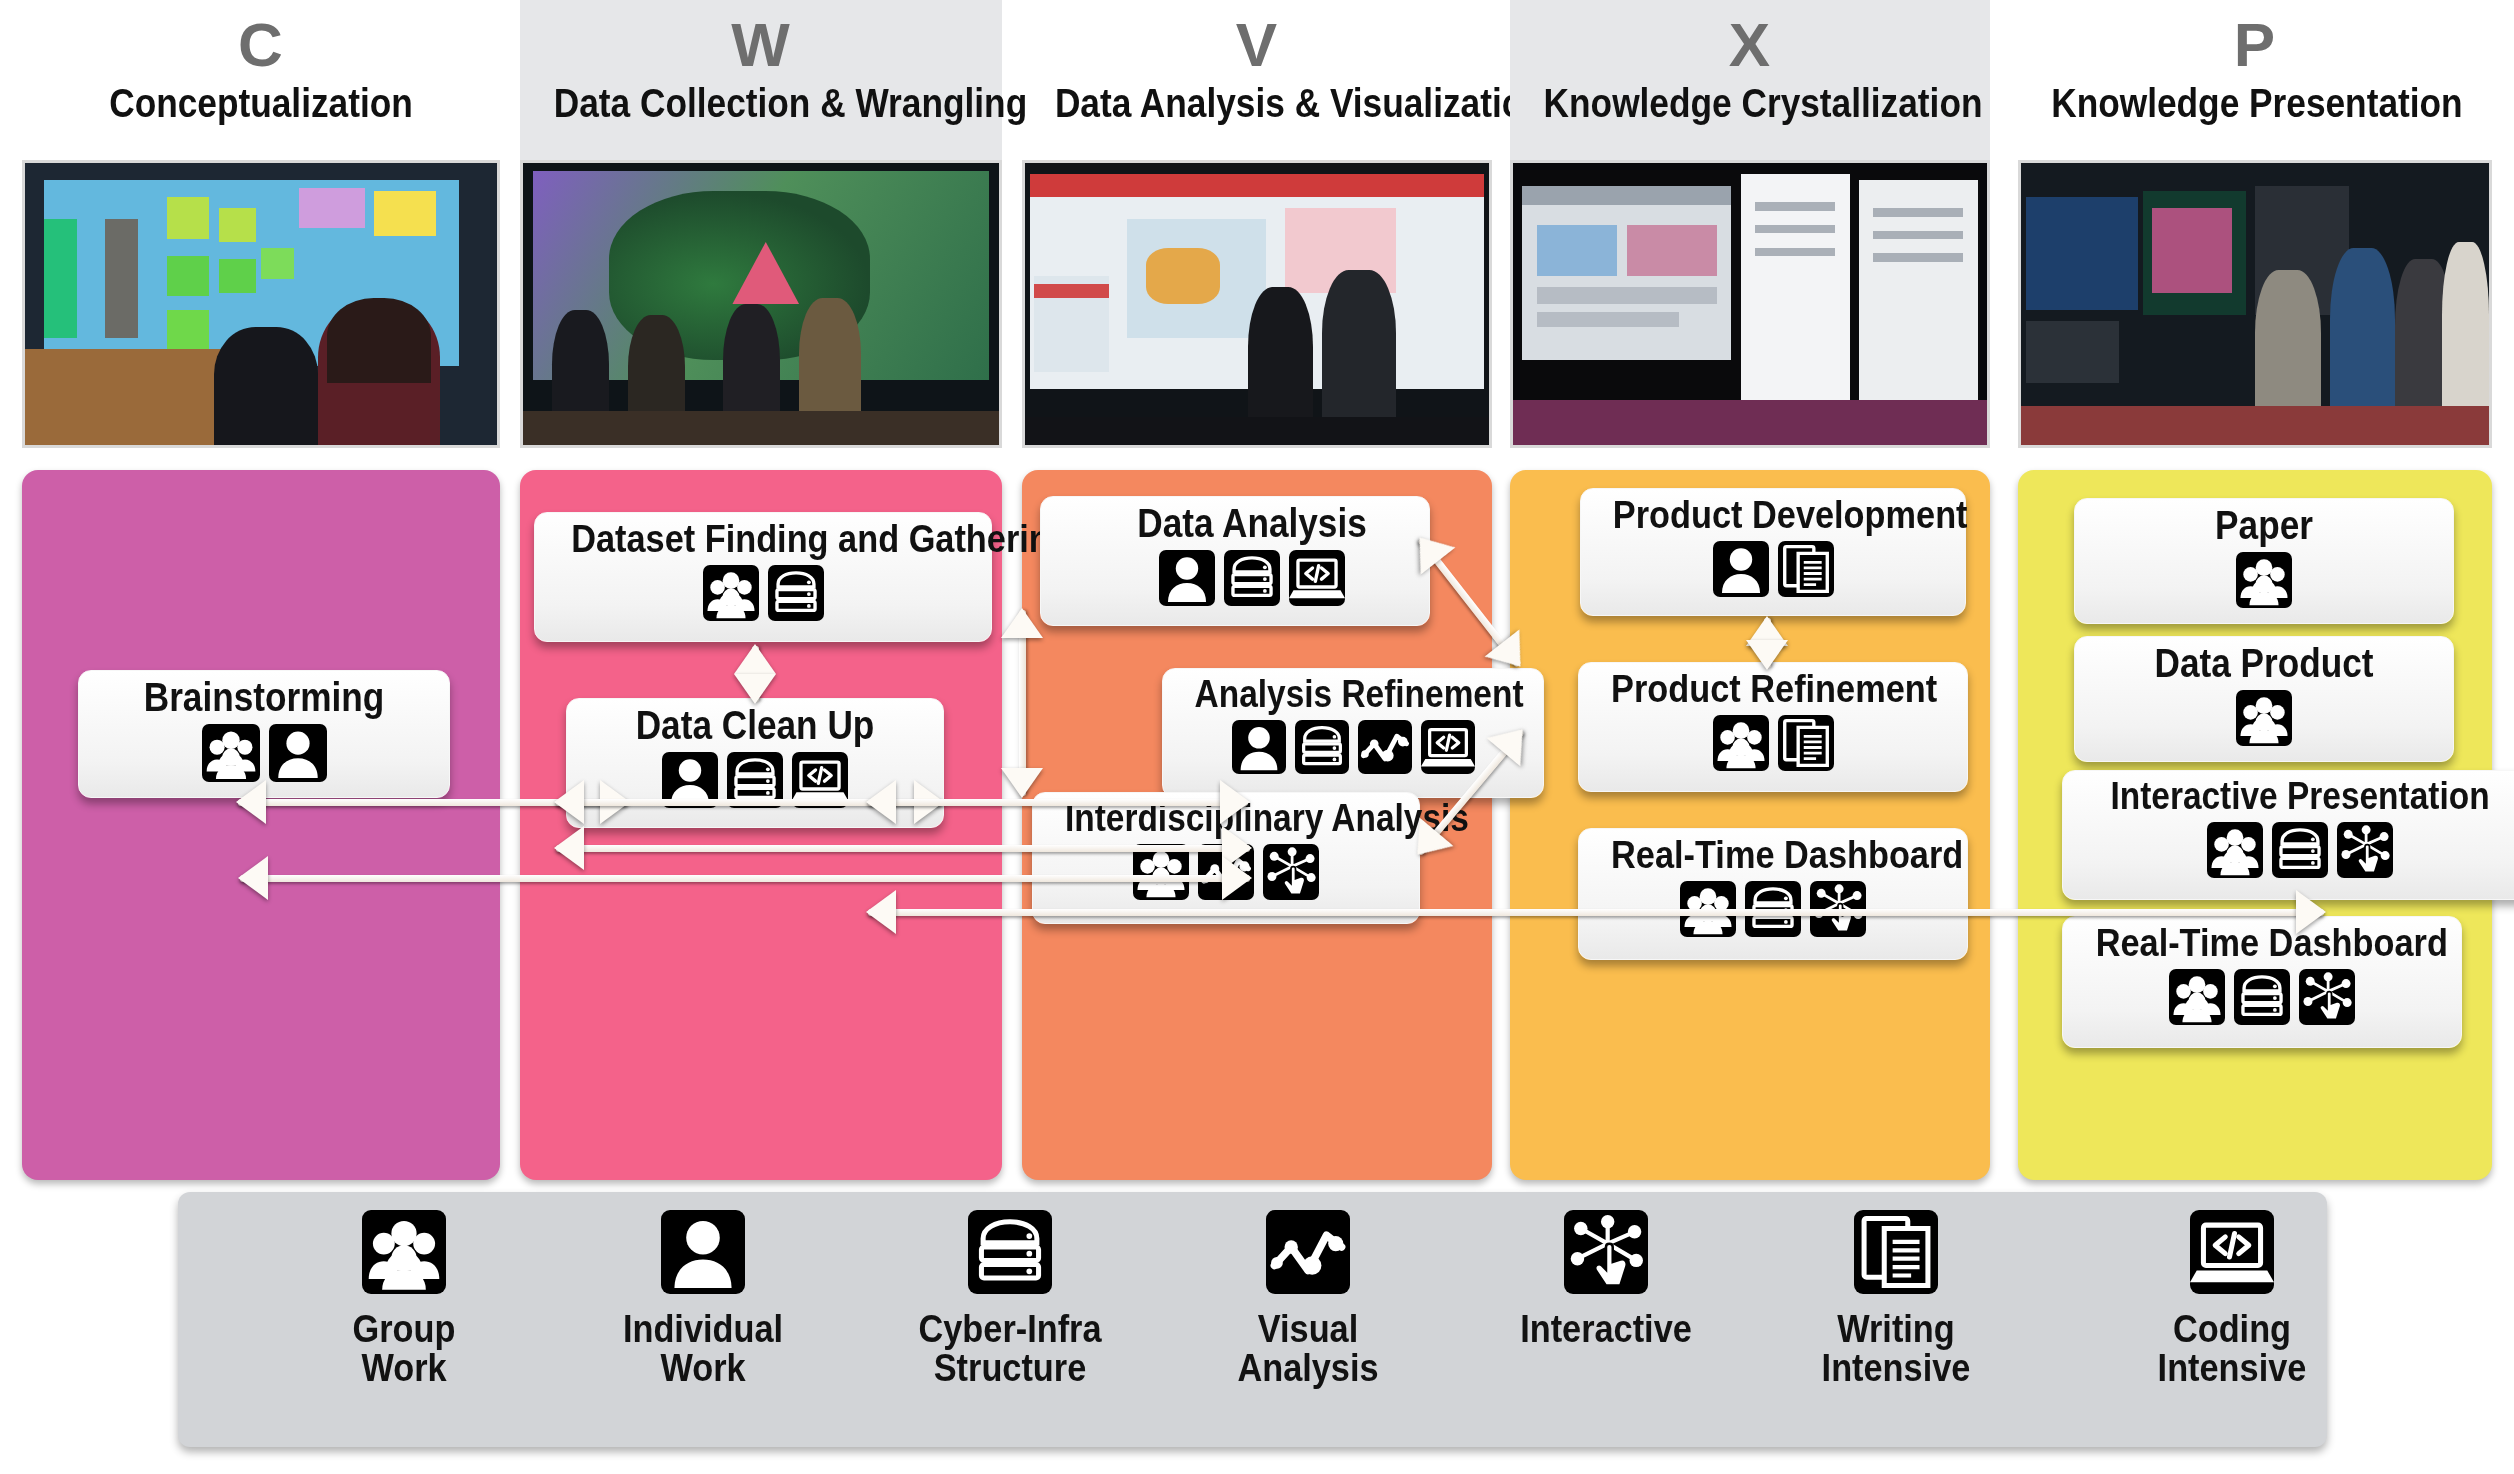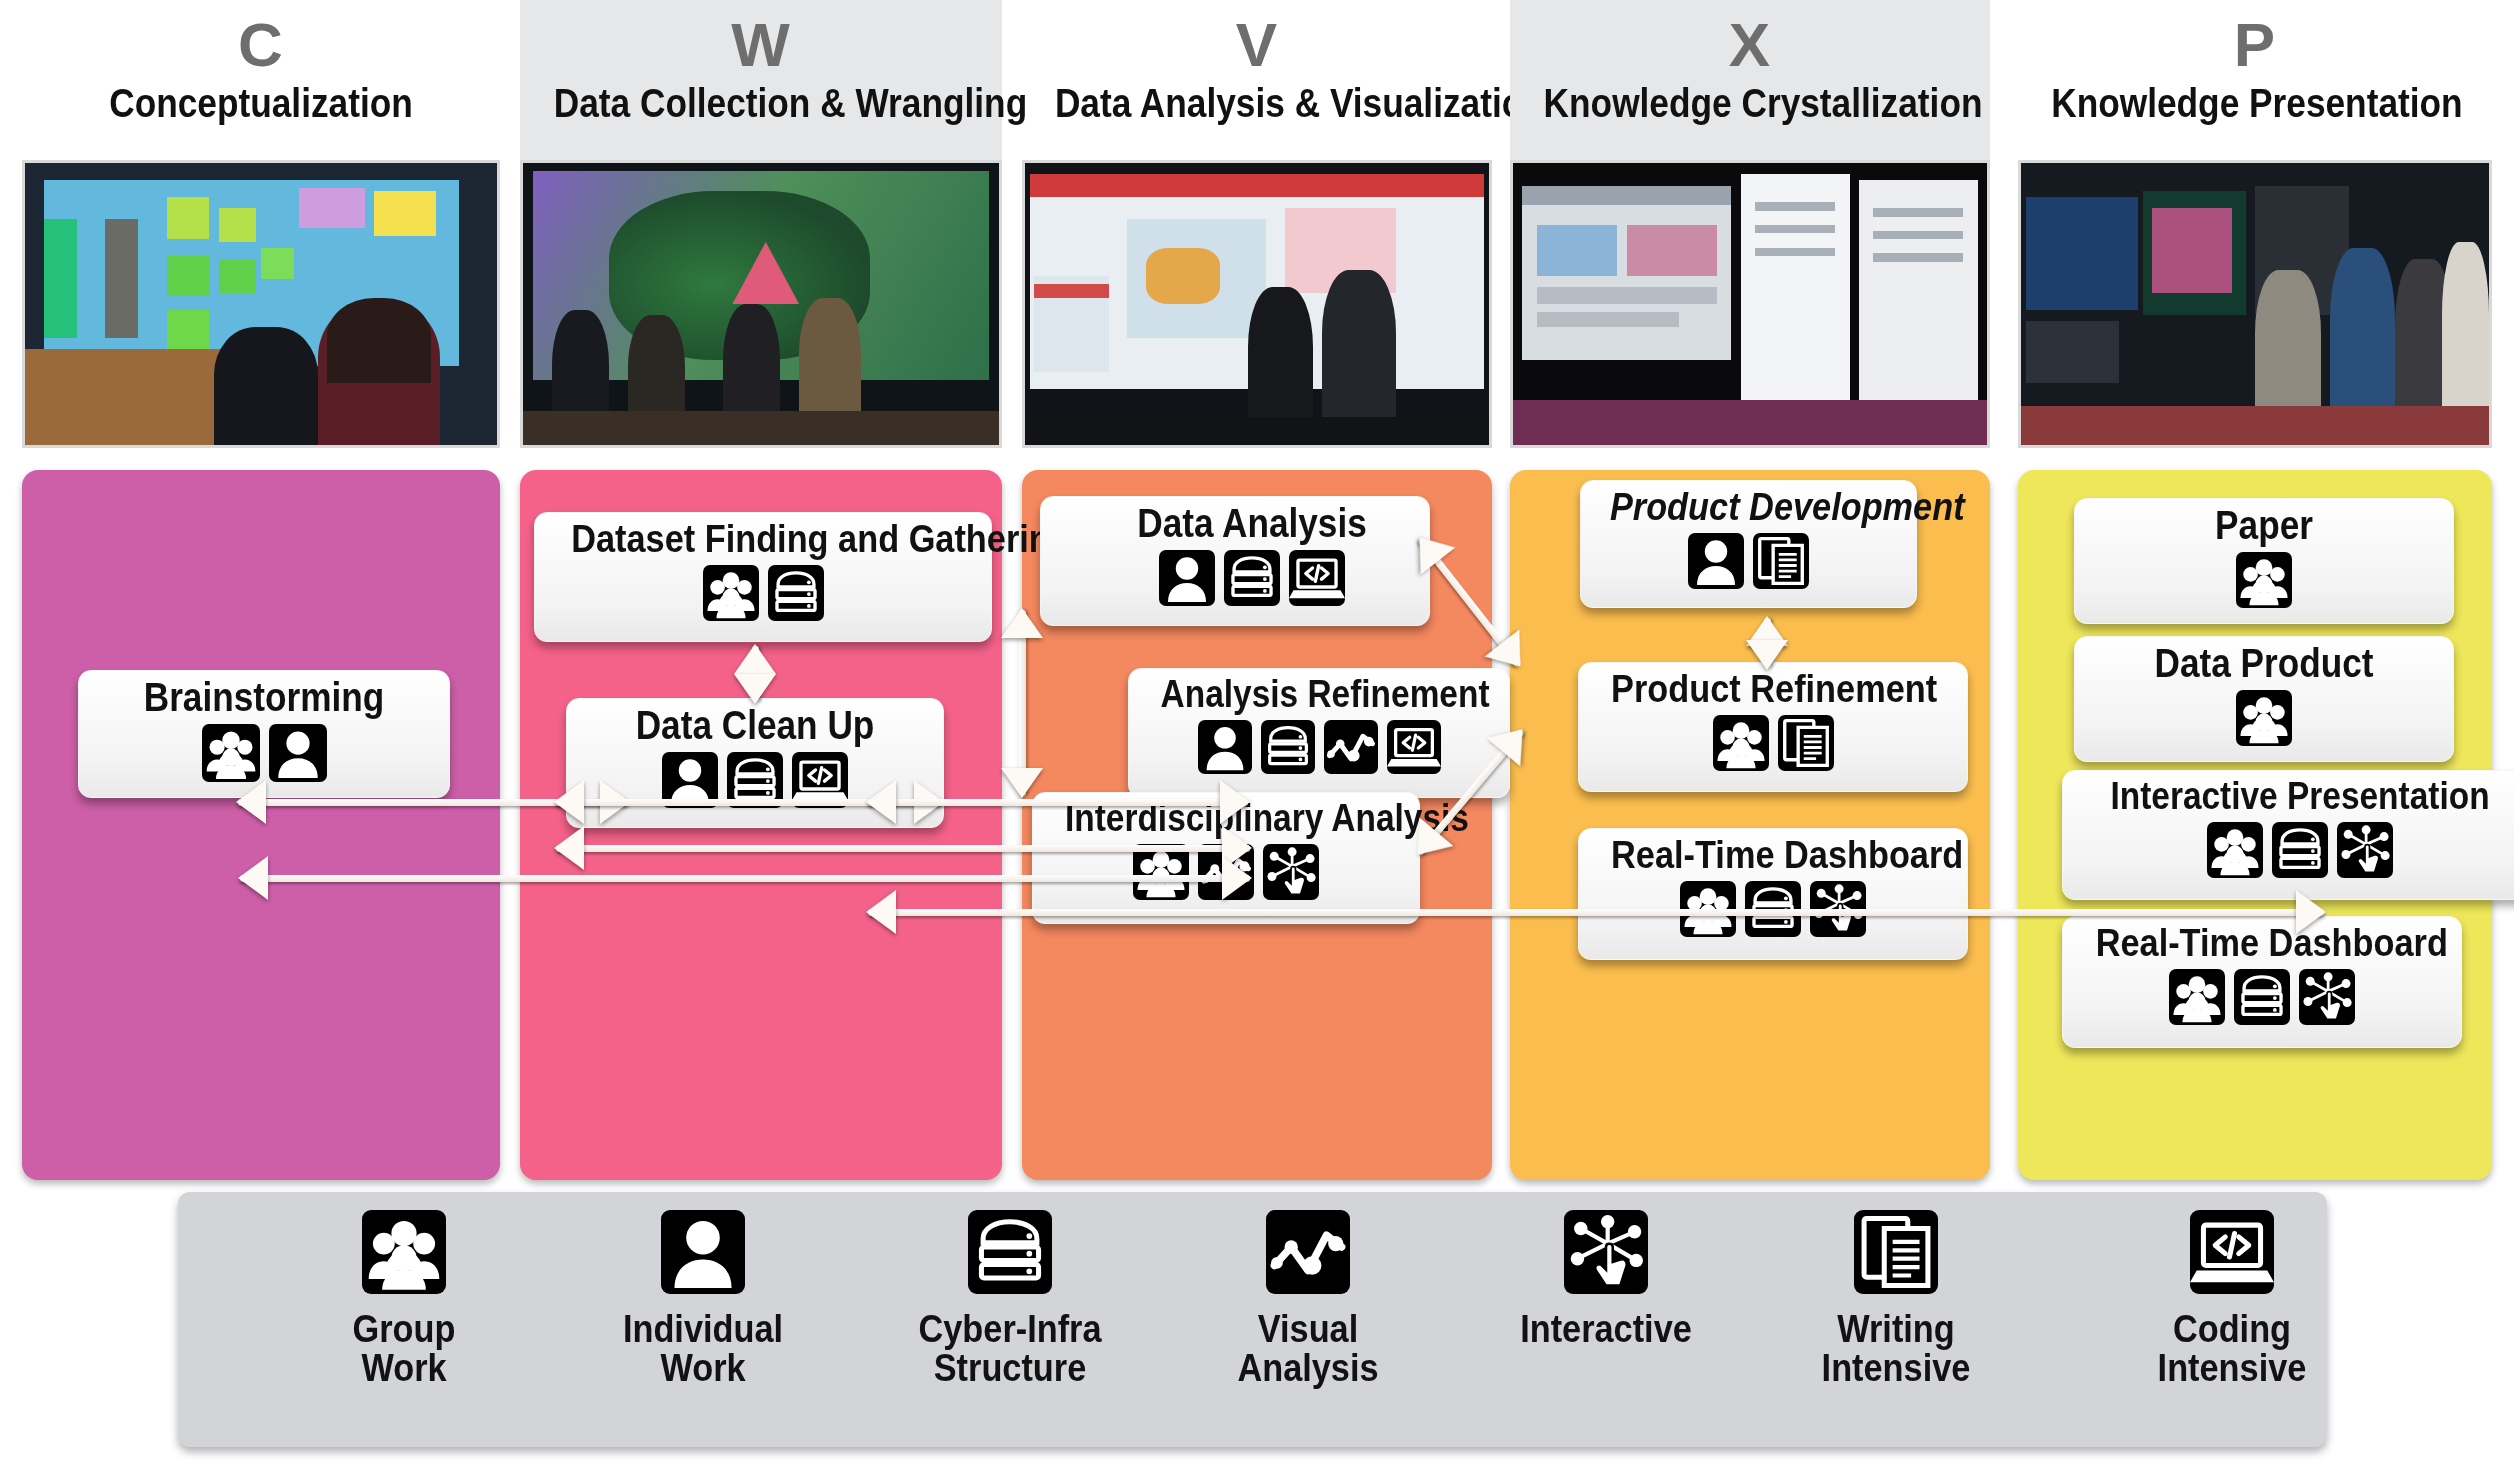--- a/index.html
+++ b/index.html
@@ -286,21 +286,21 @@
       <svg viewBox="0 0 100 100">
         <rect x="16" y="18" width="68" height="48" rx="3" fill="none" stroke="#fff" stroke-width="6"></rect>
         <path d="M8 72h84l8 14H0z" fill="#fff"></path>
         <path d="M42 32 L30 42 L42 52" fill="none" stroke="#fff" stroke-width="6" stroke-linecap="round" stroke-linejoin="round"></path>
         <path d="M58 32 L70 42 L58 52" fill="none" stroke="#fff" stroke-width="6" stroke-linecap="round" stroke-linejoin="round"></path>
         <path d="M53 28 L47 56" stroke="#fff" stroke-width="6" stroke-linecap="round"></path>
       </svg>
         </span>
       </div>
     </div>
-    <div class="card" style="left: 1128px; top: 198px; width: 382px; min-height: 130px;">
+    <div class="card" style="left: 1162px; top: 198px; width: 382px; min-height: 130px;">
       <div class="card-title" style="font-size: 38px;">Analysis Refinement</div>
       <div class="icon-row">
         <span class="ic" style="width: 54px; height: 54px;">
       <svg viewBox="0 0 100 100">
         <circle cx="50" cy="33" r="20" fill="#fff"></circle>
         <path d="M16 93c0-22 15-34 34-34s34 12 34 34z" fill="#fff"></path>
       </svg>
         </span>
         <span class="ic" style="width: 54px; height: 54px;">
       <svg viewBox="0 0 100 100">
@@ -362,21 +362,21 @@
         <circle cx="52" cy="14" r="8" fill="#fff"></circle>
         <circle cx="84" cy="26" r="8" fill="#fff"></circle>
         <circle cx="16" cy="58" r="8" fill="#fff"></circle>
         <circle cx="86" cy="60" r="8" fill="#fff"></circle>
         <path d="M20 22 L52 40 L52 14 M52 40 L84 26 M52 40 L16 58 M52 40 L86 60" stroke="#fff" stroke-width="5" fill="none"></path>
         <path d="M50 44c0-5 8-5 8 0v18l9-3c6-2 9 4 7 9l-7 22H50l-12-18c-3-5 3-10 7-6l5 5z" fill="#fff" stroke="#000" stroke-width="3"></path>
       </svg>
         </span>
       </div>
     </div>
-    <div class="card" style="left: 1580px; top: 10px; width: 337px; min-height: 128px; font-style: italic;">
+    <div class="card" style="left: 1580px; top: 18px; width: 386px; min-height: 128px;">
       <div class="card-title" style="font-size: 39px;">Product Development</div>
       <div class="icon-row">
         <span class="ic" style="width: 56px; height: 56px;">
       <svg viewBox="0 0 100 100">
         <circle cx="50" cy="33" r="20" fill="#fff"></circle>
         <path d="M16 93c0-22 15-34 34-34s34 12 34 34z" fill="#fff"></path>
       </svg>
         </span>
         <span class="ic" style="width: 56px; height: 56px;">
       <svg viewBox="0 0 100 100">

